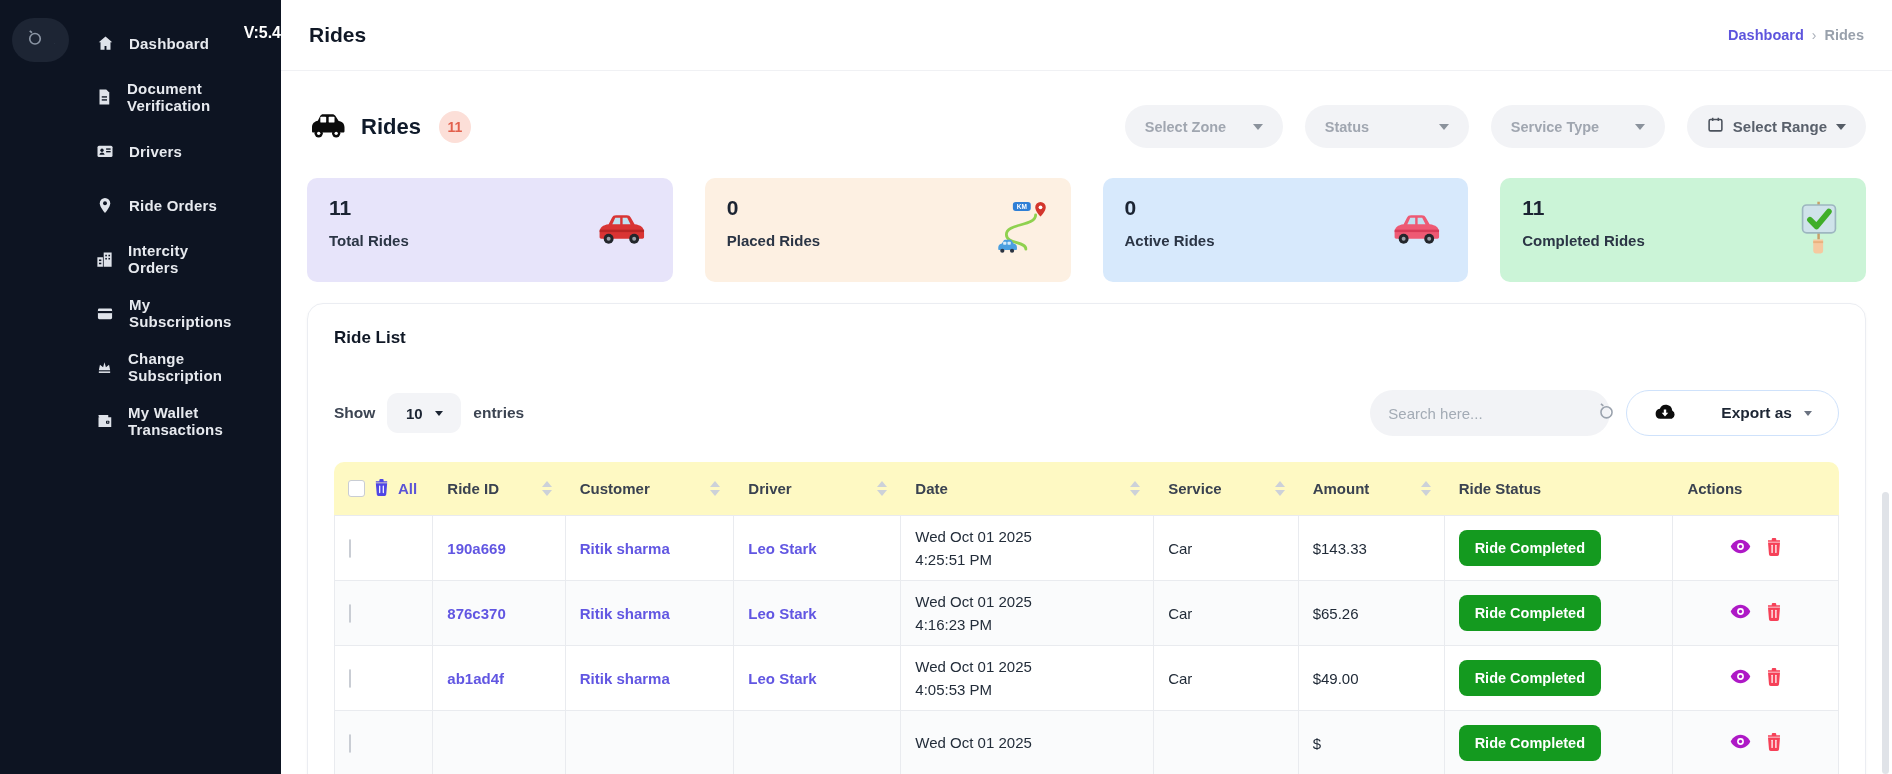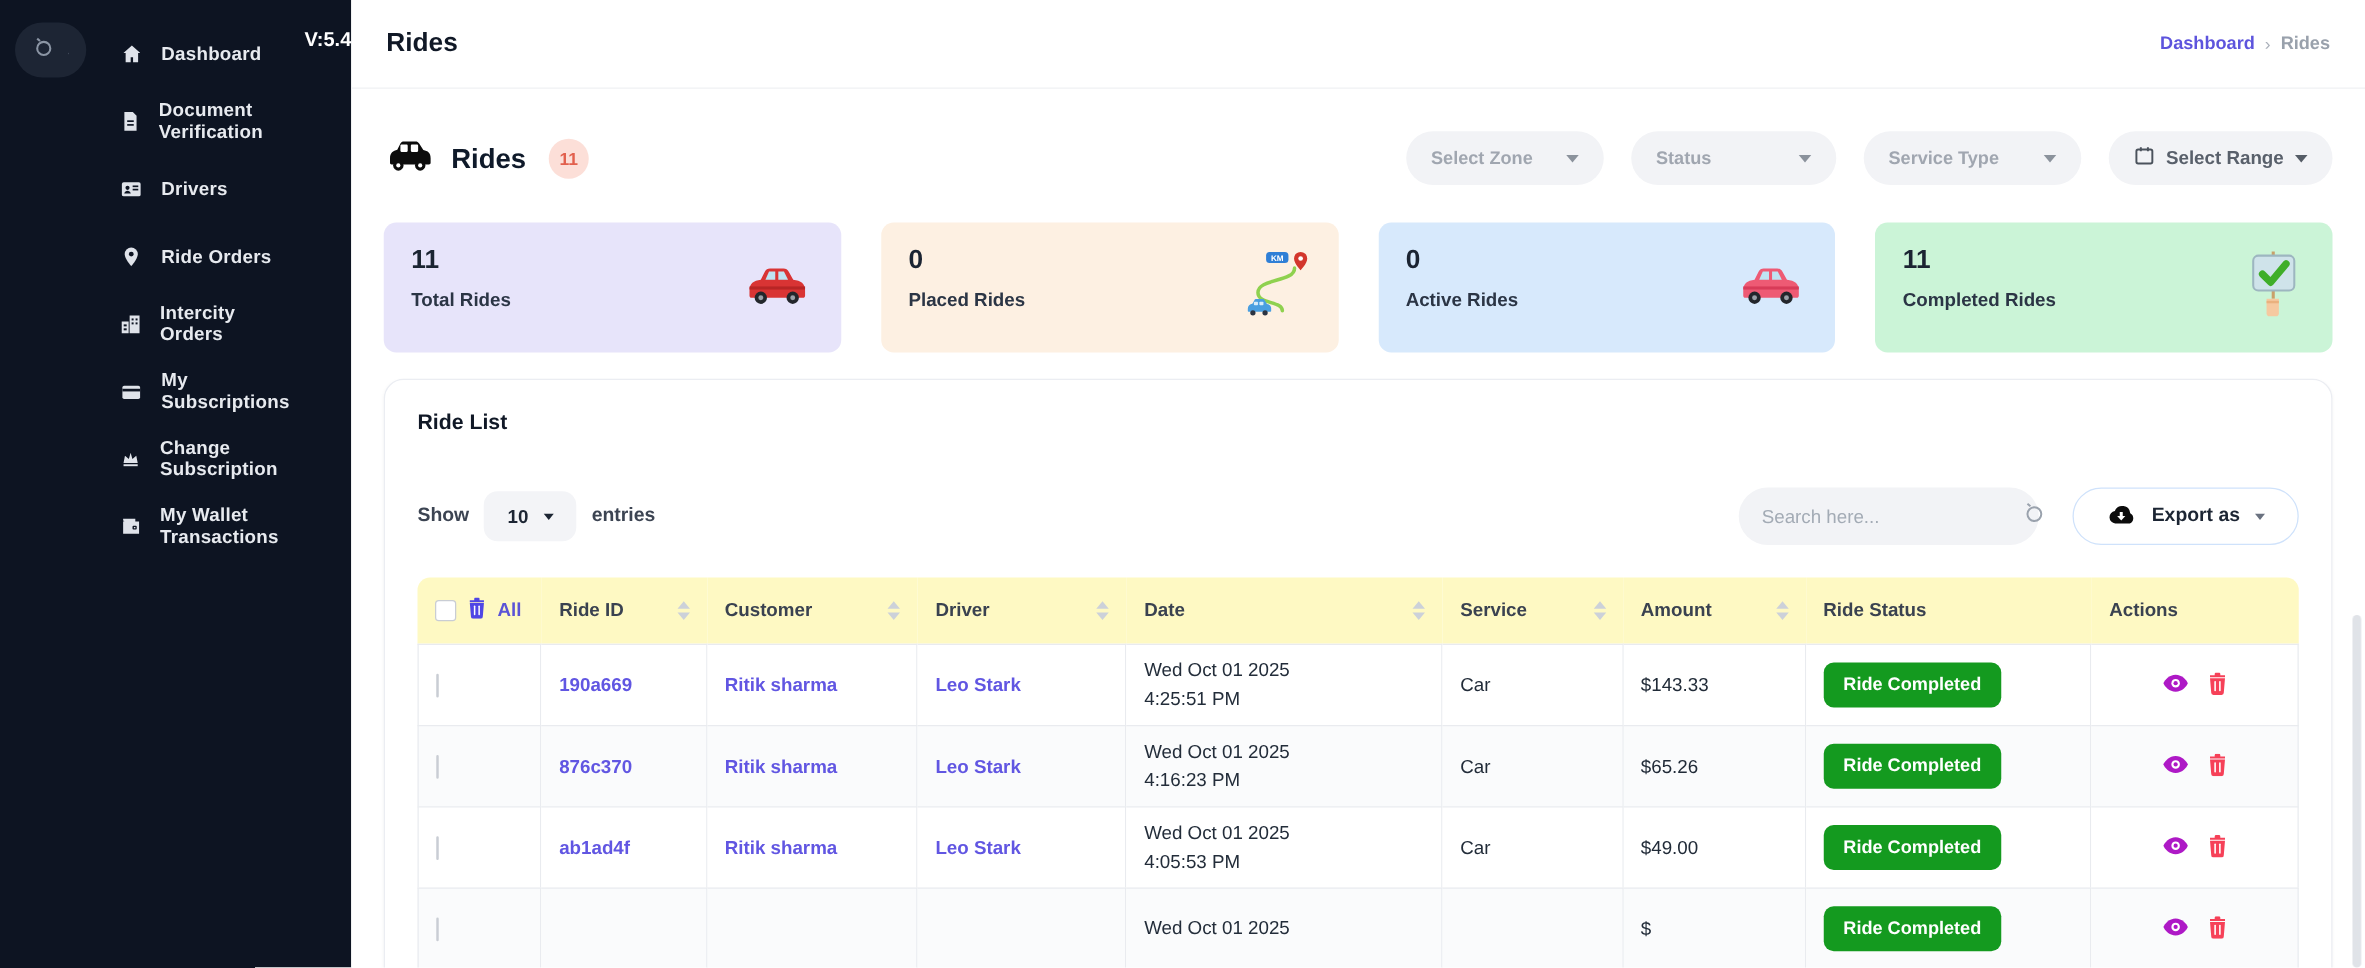--- a/index.html
+++ b/index.html
@@ -63,29 +63,29 @@
   .ride-card { margin-top:21px; border:1px solid #ebedf2; border-radius:16px;
     padding:24px 26px; box-shadow:0 1px 3px rgba(20,30,60,.04); height:600px; }
   .ride-card h3 { font-size:17px; font-weight:800; color:#101826; }
   .ride-sub { font-size:15px; color:#707986; margin-top:14px; font-weight:600; }
   .controls { margin-top:42px; display:flex; align-items:center; justify-content:space-between; }
   .show-group { display:flex; align-items:center; gap:12px; color:#3c4452; font-size:15.5px; font-weight:600; }
   .page-size { width:74px; height:40px; background:#f3f4f7; border-radius:11px; display:flex;
     align-items:center; justify-content:center; gap:12px; cursor:pointer; color:#1c2533;
     font-size:15px; font-weight:700; }
   .page-size .caret { border-top-color:#1c2533; border-left-width:4px; border-right-width:4px; border-top-width:5px; }
-  .right-controls { display:flex; gap:27px; }
+  .right-controls { display:flex; gap:16px; }
   .search-pill { width:240px; height:46px; background:#f2f3f6; border-radius:23px; display:flex;
     align-items:center; padding:0 18px; gap:10px; }
   .search-pill input { flex:1; border:none; background:transparent; outline:none; font-size:15px;
     color:#525a66; font-family:inherit; }
   .search-pill input::placeholder { color:#a3abb5; }
   .export-btn { height:46px; background:#fff; border:1px solid #cfe2fb; border-radius:23px;
     display:flex; align-items:center; gap:12px; padding:0 26px; cursor:pointer; }
-  .export-btn .exp-label { font-size:15.5px; font-weight:700; color:#1c2533; }
+  .export-btn .exp-label { font-size:15.5px; font-weight:700; color:#1c2533;margin-left:32px; }
   .export-btn .caret { border-top-color:#6a7280; border-left-width:4px; border-right-width:4px; border-top-width:5px; }
 
   
   table.tbl { width:100%; margin-top:26px; border-collapse:separate; border-spacing:0; table-layout:fixed; }
   .tbl col:nth-child(1){width:6.6%} .tbl col:nth-child(2){width:8.8%}
   .tbl col:nth-child(3){width:11.2%} .tbl col:nth-child(4){width:11.1%}
   .tbl col:nth-child(5){width:16.8%} .tbl col:nth-child(6){width:9.6%}
   .tbl col:nth-child(7){width:9.7%} .tbl col:nth-child(8){width:15.2%}
   .tbl col:nth-child(9){width:11.0%}
   .tbl th { background:#fef9c3; height:53px; font-size:15px; font-weight:600; color:#3a4250;

